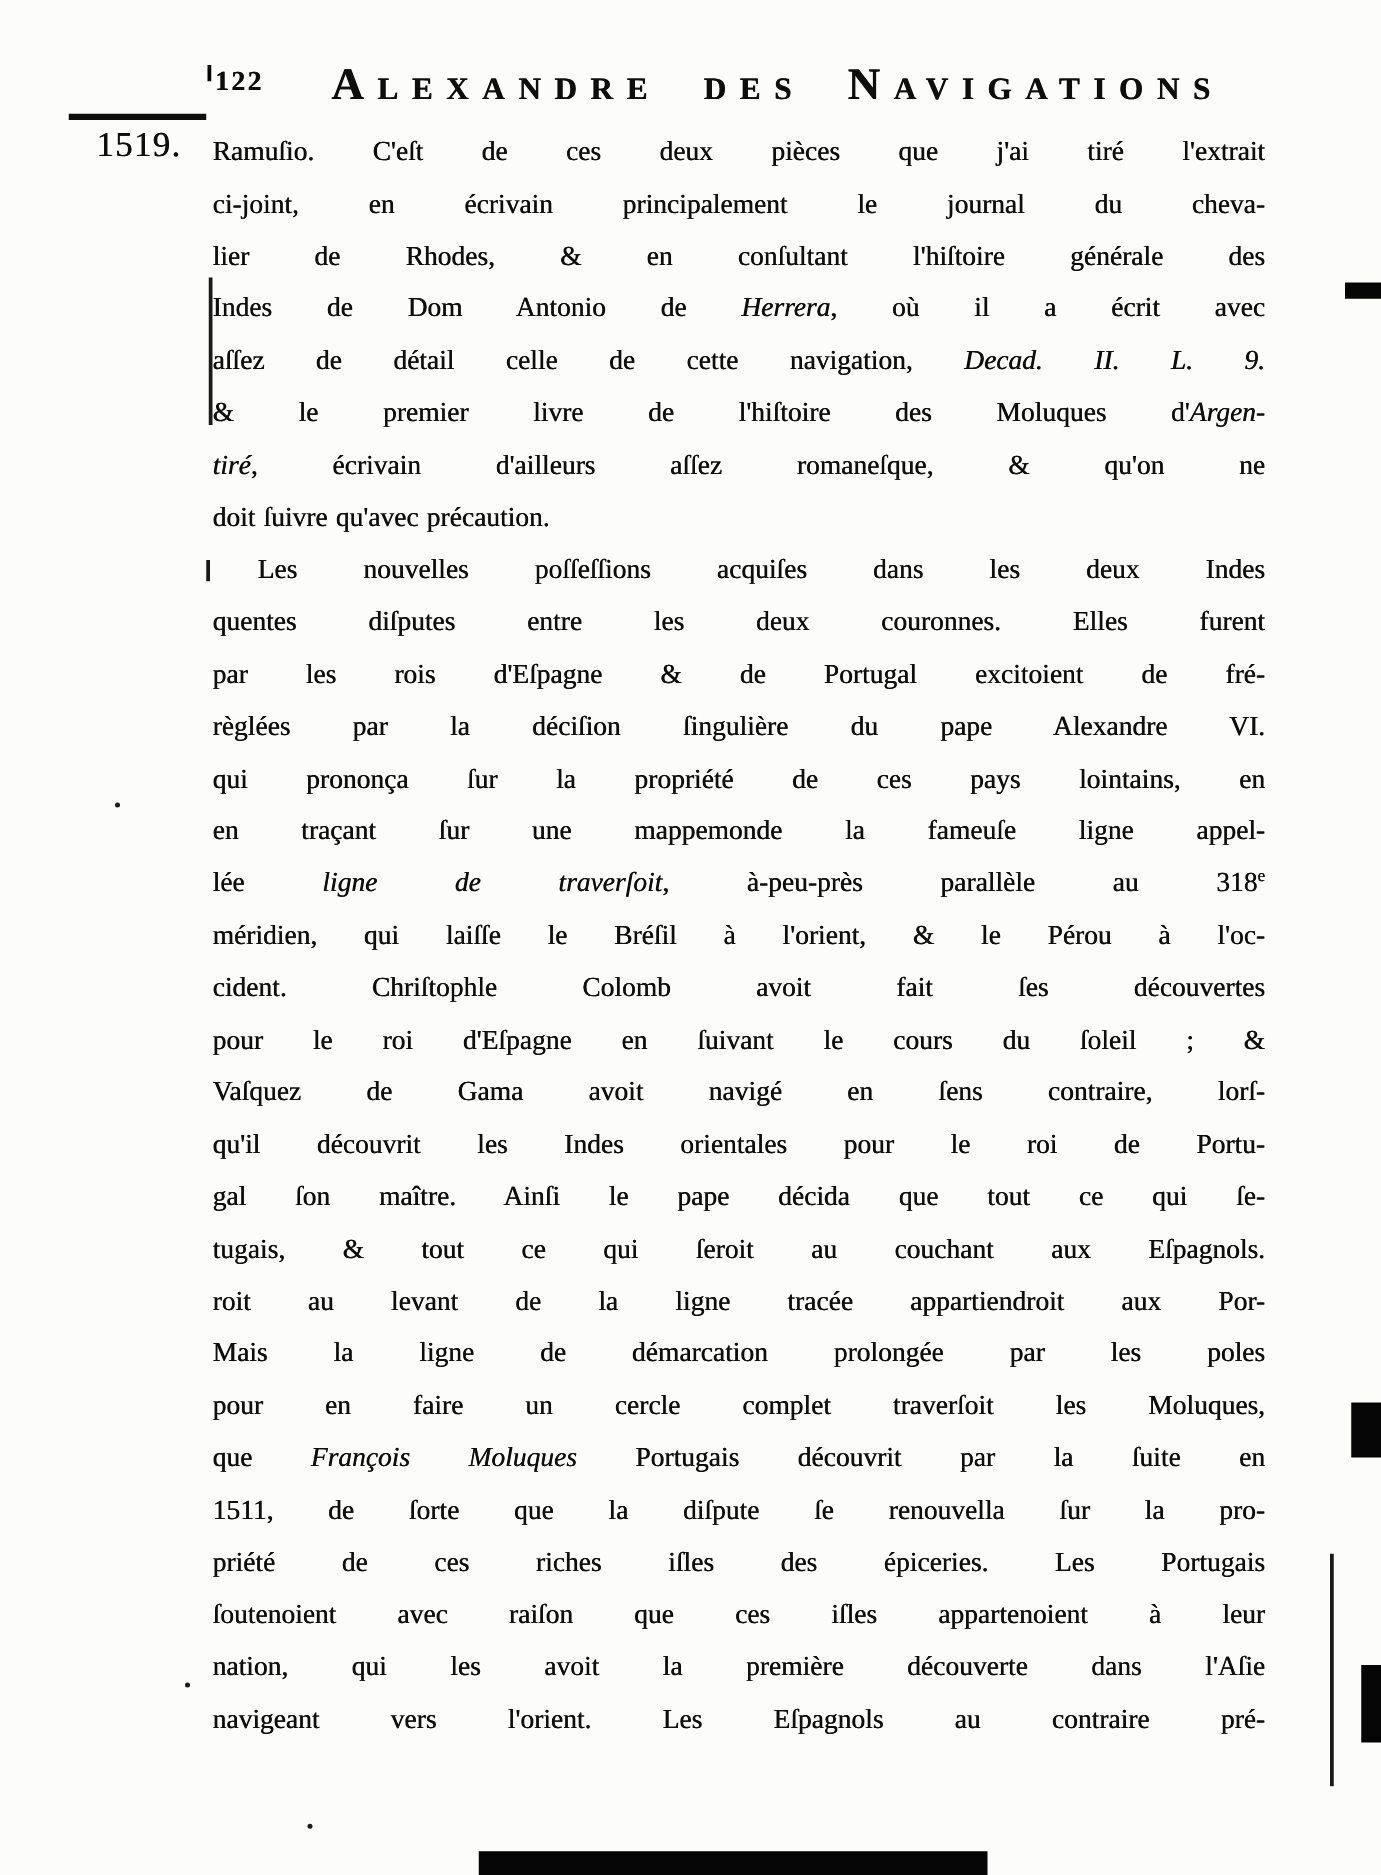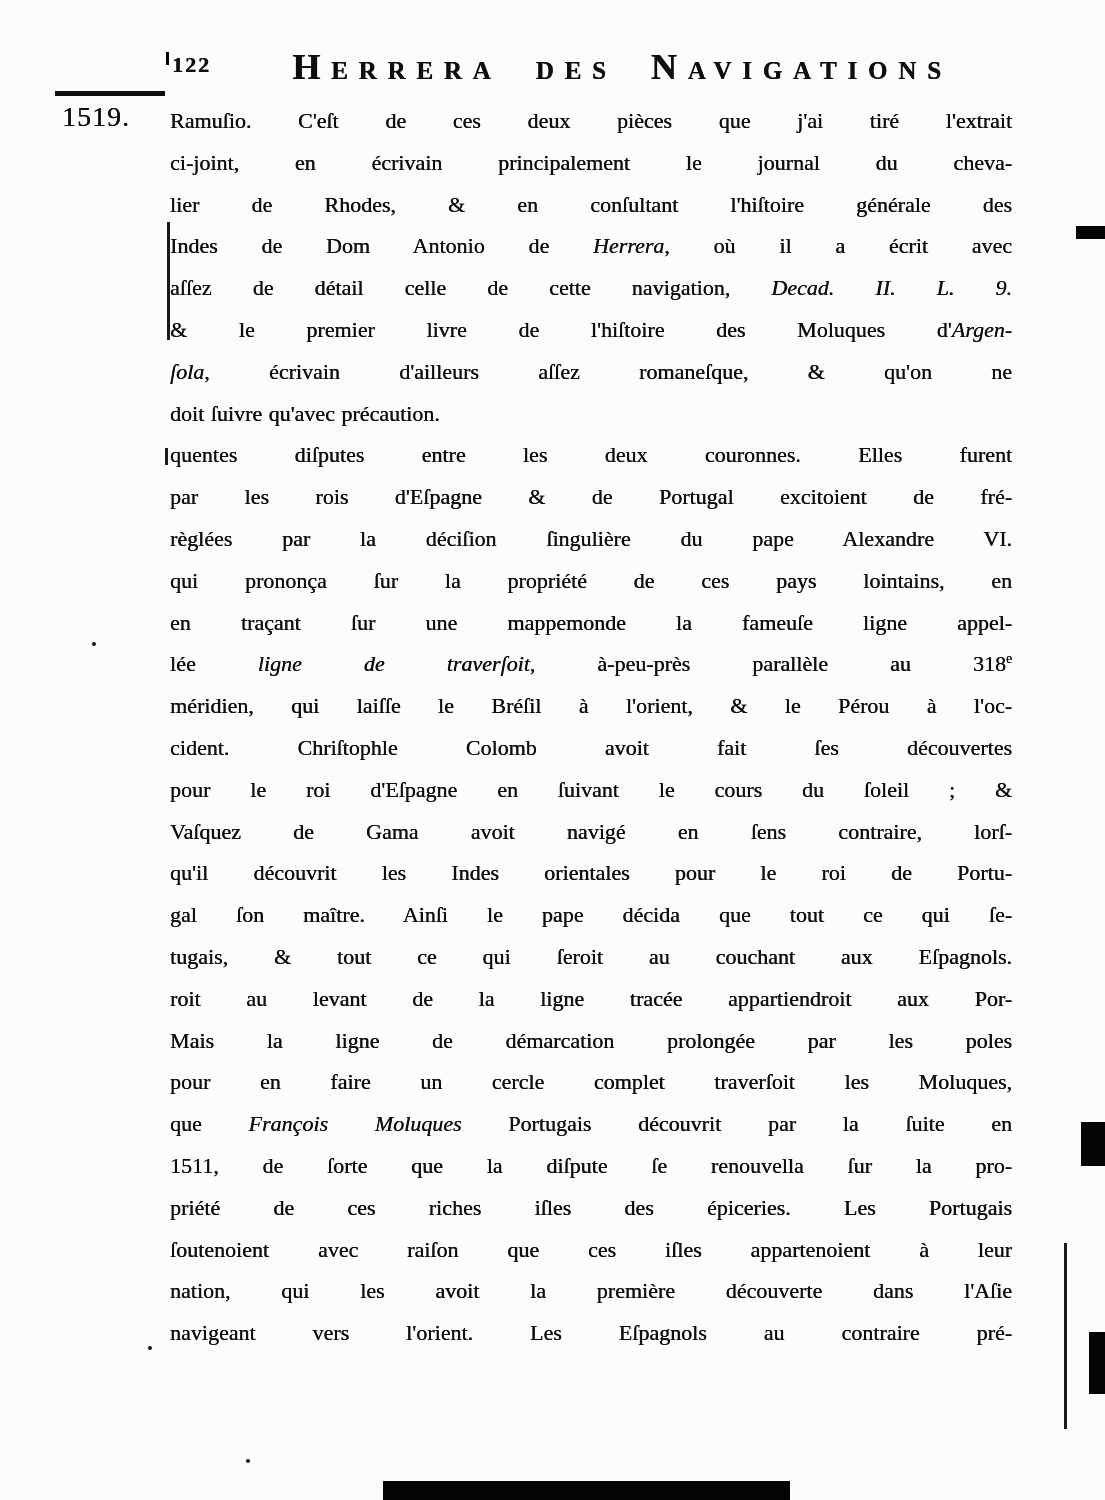--- a/index.html
+++ b/index.html
@@ -25,21 +25,21 @@
     font-variant: small-caps;
     font-weight: bold;
     font-size: 36px;
     letter-spacing: 0.30em;
     word-spacing: 0.40em;
     text-shadow: 0.4px 0 currentColor;
     white-space: nowrap;
   }
   .margin-rule { position: absolute; left: 55px; top: 91px; width: 110px; height: 5px; background: var(--ink); }
   .margin-year {
-    position: absolute; left: 62px; top: 101px;
+    position: absolute; left: 77px; top: 101px;
     font-size: 28px; letter-spacing: 1px;
     text-shadow: 0.3px 0 currentColor;
   }
   .body-text {
     position: absolute; left: 170px; top: 100px; width: 842px;
   }
   .line {
     font-size: 22px;
     line-height: 41.8px;
     height: 41.8px;
@@ -54,35 +54,36 @@
   .line em { font-style: italic; }
   .line sup { font-size: 0.62em; vertical-align: super; line-height: 0; }
   .artifact { position: absolute; background: #050505; }
   .artifact.soft { background: #1a1a1a; }
 </style>
 </head>
 <body>
 
 <div class="page-header">
   <span class="page-number">122</span>
-  <span class="running-title">Herrera des Navigations</span>
+  <span class="running-title">Alexandre des Navigations</span>
 </div>
 
 <div class="margin-rule"></div>
 <div class="margin-year">1519.</div>
 
 <div class="body-text">
     <div class="line">Ramuſio. C'eſt de ces deux pièces que j'ai tiré l'extrait</div>
     <div class="line">ci-joint, en écrivain principalement le journal du cheva-</div>
     <div class="line">lier de Rhodes, &amp; en conſultant l'hiſtoire générale des</div>
     <div class="line">Indes de Dom Antonio de <em>Herrera</em>, où il a écrit avec</div>
     <div class="line">aſſez de détail celle de cette navigation, <em>Decad. II. L. 9.</em></div>
     <div class="line">&amp; le premier livre de l'hiſtoire des Moluques d'<em>Argen-</em></div>
-    <div class="line"><em>ſola</em>, écrivain d'ailleurs aſſez romaneſque, &amp; qu'on ne</div>
+    <div class="line"><em>tiré</em>, écrivain d'ailleurs aſſez romaneſque, &amp; qu'on ne</div>
     <div class="line para-end">doit ſuivre qu'avec précaution.</div>
+    <div class="line indent">Les nouvelles poſſeſſions acquiſes dans les deux Indes</div>
     <div class="line">quentes diſputes entre les deux couronnes. Elles furent</div>
     <div class="line">par les rois d'Eſpagne &amp; de Portugal excitoient de fré-</div>
     <div class="line">règlées par la déciſion ſingulière du pape Alexandre VI.</div>
     <div class="line">qui prononça ſur la propriété de ces pays lointains, en</div>
     <div class="line">en traçant ſur une mappemonde la fameuſe ligne appel-</div>
     <div class="line">lée <em>ligne de traverſoit</em>, à-peu-près parallèle au 318<sup>e</sup></div>
     <div class="line">méridien, qui laiſſe le Bréſil à l'orient, &amp; le Pérou à l'oc-</div>
     <div class="line">cident. Chriſtophle Colomb avoit fait ſes découvertes</div>
     <div class="line">pour le roi d'Eſpagne en ſuivant le cours du ſoleil ; &amp;</div>
     <div class="line">Vaſquez de Gama avoit navigé en ſens contraire, lorſ-</div>

